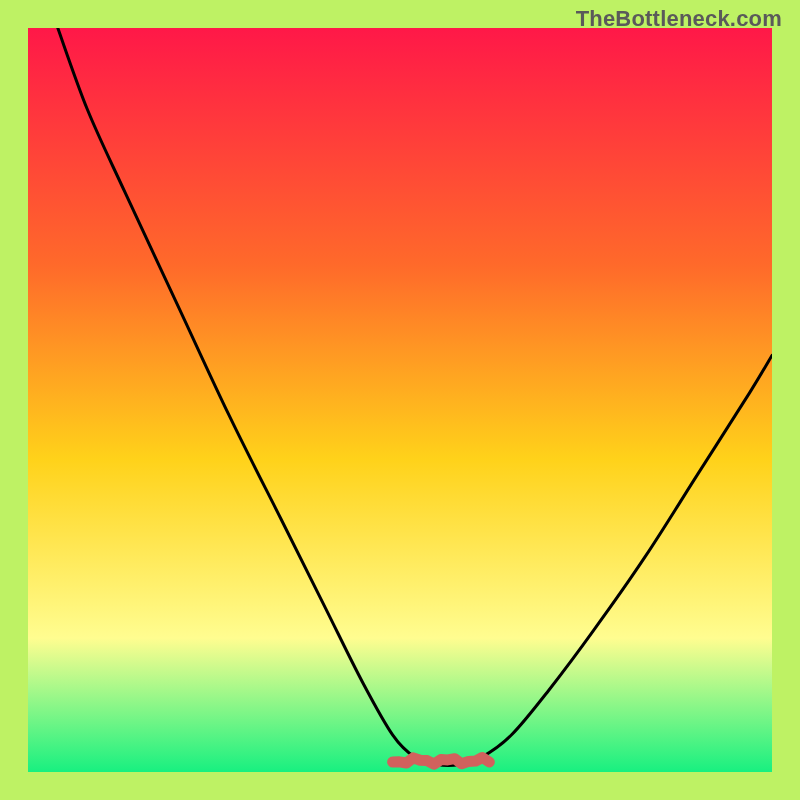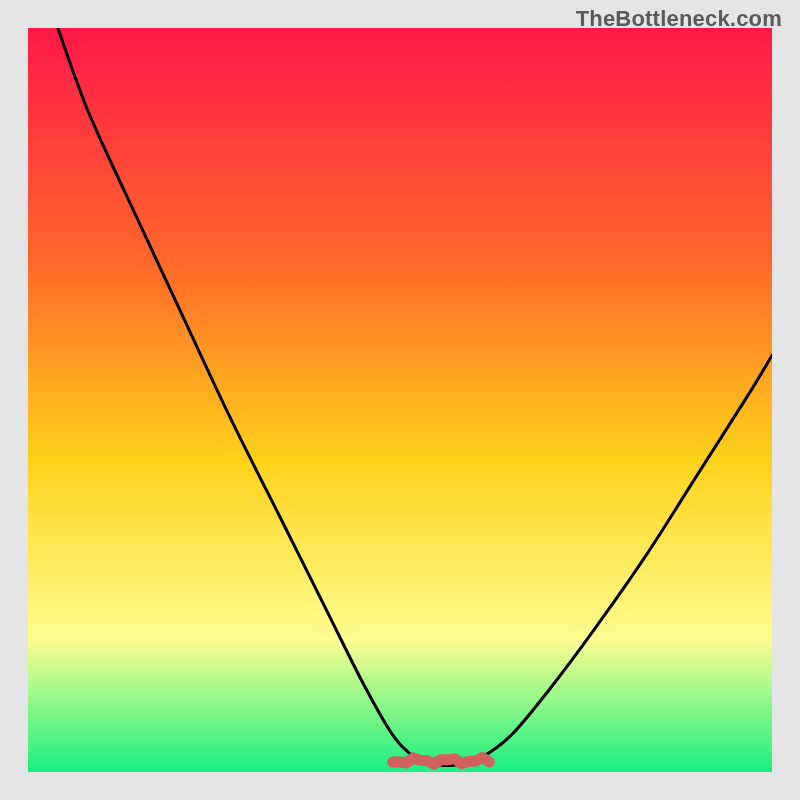--- a/index.html
+++ b/index.html
@@ -8,21 +8,21 @@
     width: 800px;
     height: 800px;
     background: #000;
     overflow: hidden;
     font-family: Arial, Helvetica, sans-serif;
   }
   .frame {
     position: relative;
     width: 800px;
     height: 800px;
-    background: #e5e5e5;
+    background: #bef264;
   }
   .watermark {
     position: absolute;
     top: 6px;
     right: 18px;
     color: #5a5a5a;
     font-size: 22px;
     font-weight: 600;
     letter-spacing: 0.2px;
     z-index: 10;

